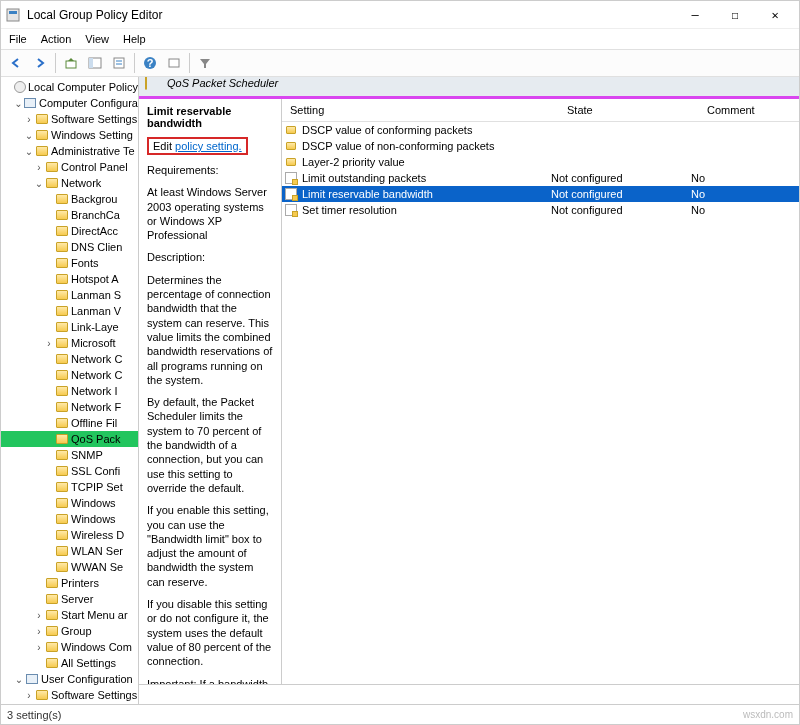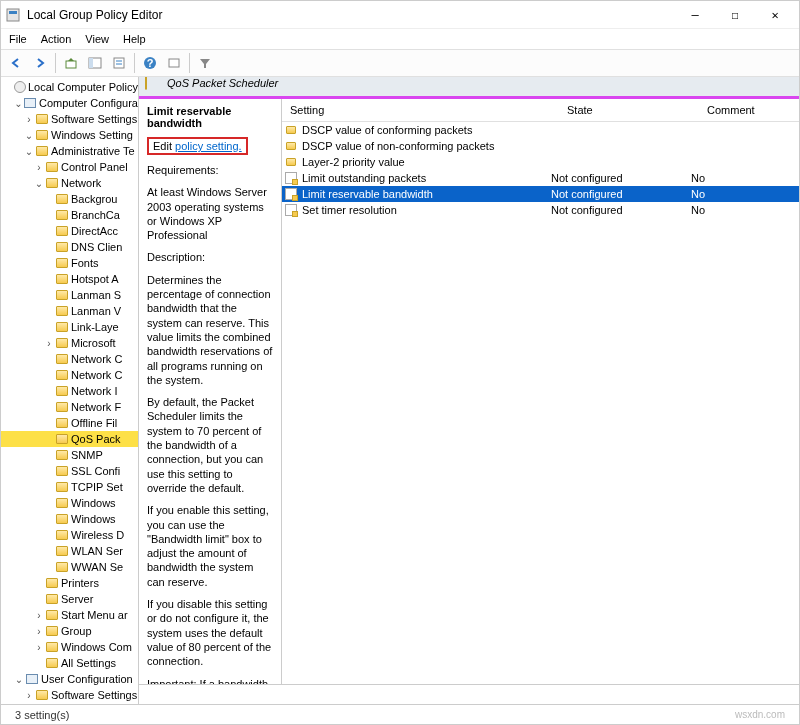--- a/index.html
+++ b/index.html
@@ -14,21 +14,21 @@
 .toolbar .tbtn { width: 22px; height: 22px; display: flex; align-items: center; justify-content: center; border: 1px solid transparent; }
 .toolbar .sep { width: 1px; height: 20px; background: #ccc; margin: 0 2px; }
 .main { flex: 1; display: flex; overflow: hidden; }
 .tree { width: 138px; overflow: hidden; border-right: 1px solid #ccc; padding: 2px 0; }
 .tree-row { display: flex; align-items: center; height: 16px; white-space: nowrap; padding-left: 2px; }
 .tree-row .exp { width: 12px; text-align: center; color: #555; font-size: 10px; }
 .tree-row .ficon { width: 14px; height: 12px; margin-right: 2px; display: flex; align-items: center; justify-content: center; }
 .folder-icon { width: 12px; height: 10px; background: linear-gradient(#ffe9a8,#f6ca4f); border: 1px solid #c9a227; border-radius: 1px; }
 .comp-icon { width: 12px; height: 10px; background: #e8f0f8; border: 1px solid #6a8caf; }
 .policy-icon { width: 12px; height: 12px; border-radius: 50%; background: #eee; border: 1px solid #999; }
-.tree-row.sel { background: #fde047; }
+.tree-row.sel { background: #22c55e; }
 .content { flex: 1; display: flex; flex-direction: column; overflow: hidden; }
 .crumb { height: 22px; background: #e6ebf0; border-bottom: 3px solid #d946ef; display: flex; align-items: flex-start; padding: 0 6px; gap: 6px; font-style: italic; }
 .crumb .ficon { width: 16px; }
 .split { flex: 1; display: flex; overflow: hidden; }
 .left-pane { width: 143px; padding: 6px 8px; border-right: 1px solid #ccc; overflow: hidden; }
 .left-pane h4 { font-weight: bold; font-size: 11px; margin-bottom: 8px; }
 .left-pane .edit-link { display: inline-block; border: 2px solid #d62828; padding: 1px 4px; margin-bottom: 8px; }
 .left-pane .edit-link a { color: #0066cc; text-decoration: underline; }
 .left-pane p { margin-bottom: 8px; line-height: 1.3; }
 .right-pane { flex: 1; display: flex; flex-direction: column; overflow: hidden; }
@@ -42,21 +42,21 @@
 .list-row.sel { background: #0a63c9; color: #fff; }
 .list-row .ic { width: 18px; display: flex; justify-content: center; }
 .setting-icon { width: 12px; height: 12px; background: #fff; border: 1px solid #aaa; position: relative; }
 .setting-icon::after { content:""; position:absolute; width:4px; height:4px; background:#f6ca4f; right:-2px; bottom:-2px; border:1px solid #c9a227;}
 .list-row .c-setting { flex: 1; padding-left: 2px; white-space: nowrap; overflow: hidden; }
 .list-row .c-state { width: 140px; }
 .list-row .c-comment { width: 108px; }
 .tabs { height: 20px; display: flex; align-items: flex-end; border-top: 1px solid #ccc; padding-left: 110px; background: #fff; }
 .tab { padding: 1px 10px; border: 1px solid #aaa; border-bottom: none; border-top-left-radius: 4px; border-top-right-radius: 4px; margin-right: -1px; background: #f5f5f5; font-size: 10.5px; position: relative; top: 15px; }
 .tab.active { background: #fff; z-index: 2; }
-.status { height: 20px; border-top: 1px solid #ccc; display: flex; align-items: center; padding: 0 14px; font-size: 11px; color: #333; }
+.status { height: 20px; border-top: 1px solid #ccc; display: flex; align-items: center; padding: 0 6px; font-size: 11px; color: #333; }
 svg { display: block; }
 </style>
 </head>
 <body>
 
 <div class="titlebar">
   <span class="icon">
     <svg width="16" height="16">
         <rect x="2" y="2" width="12" height="12" fill="#e6e6e6" stroke="#888"></rect>
         <rect x="4" y="4" width="8" height="3" fill="#3b82c4"></rect>

